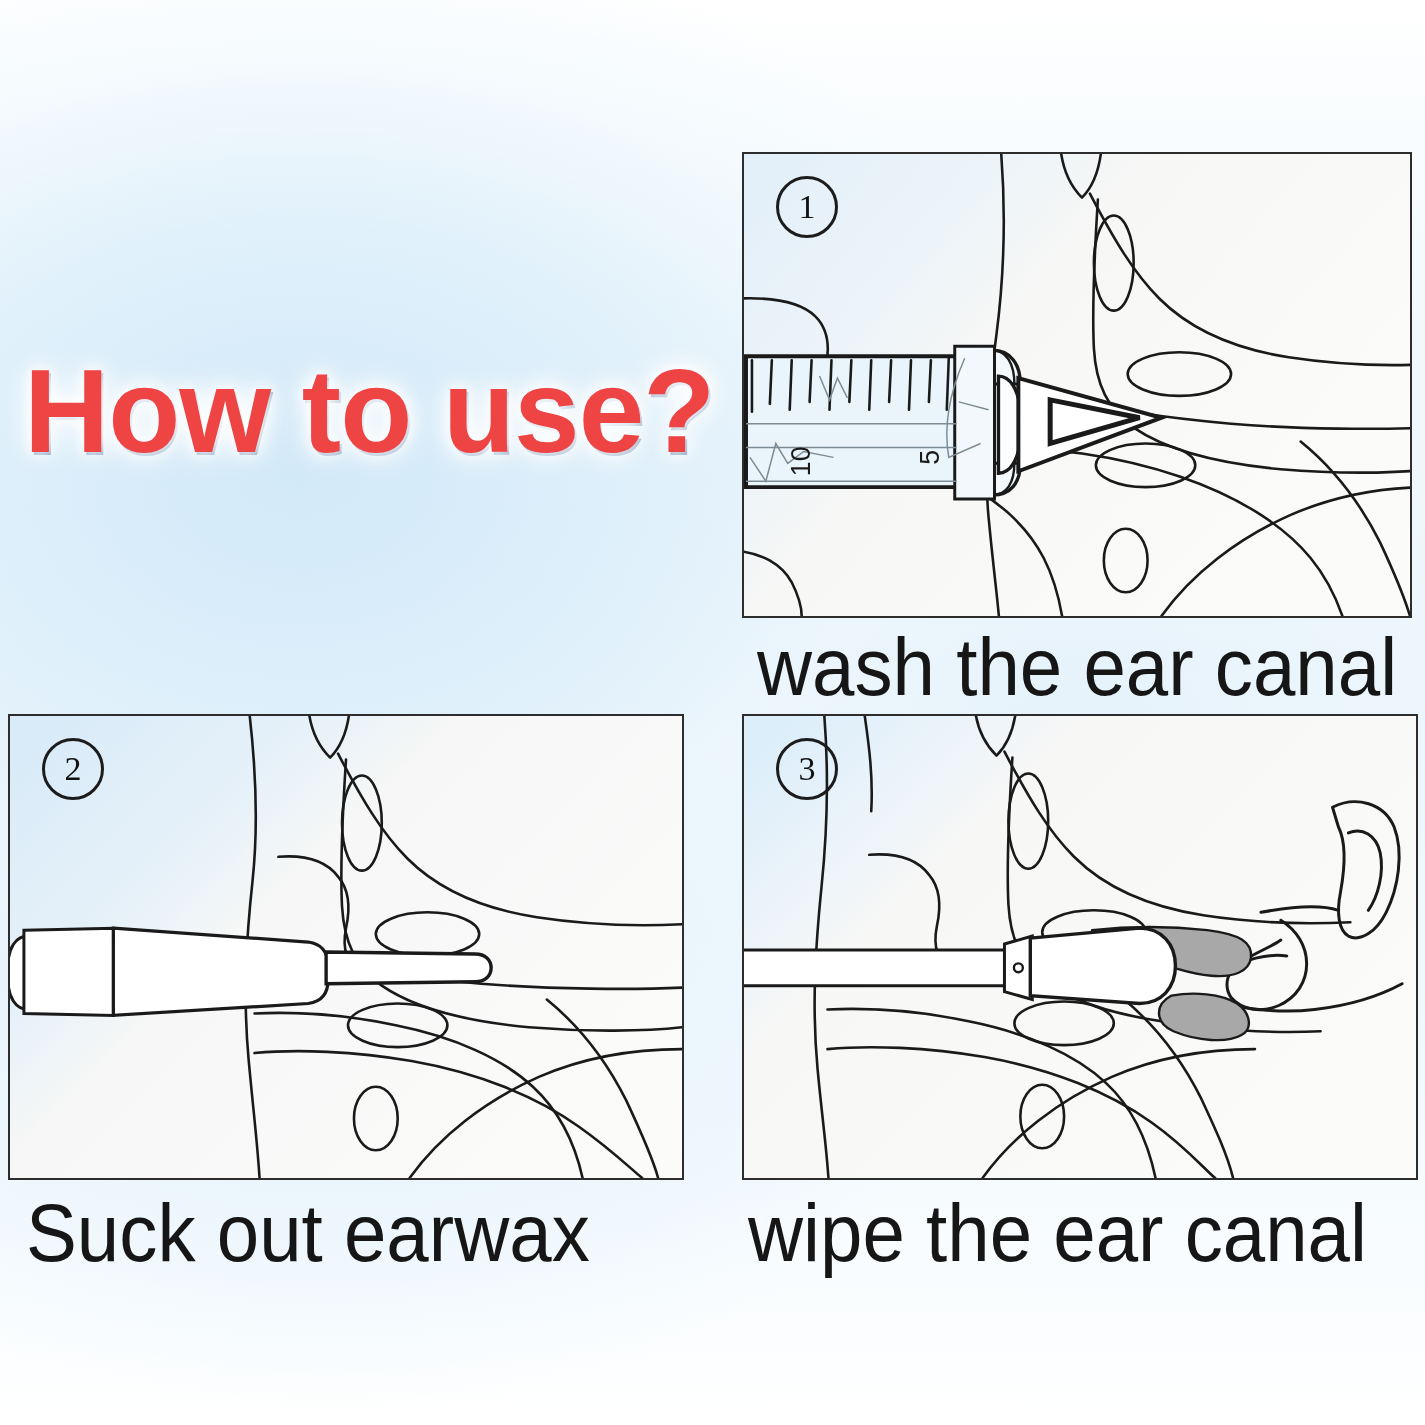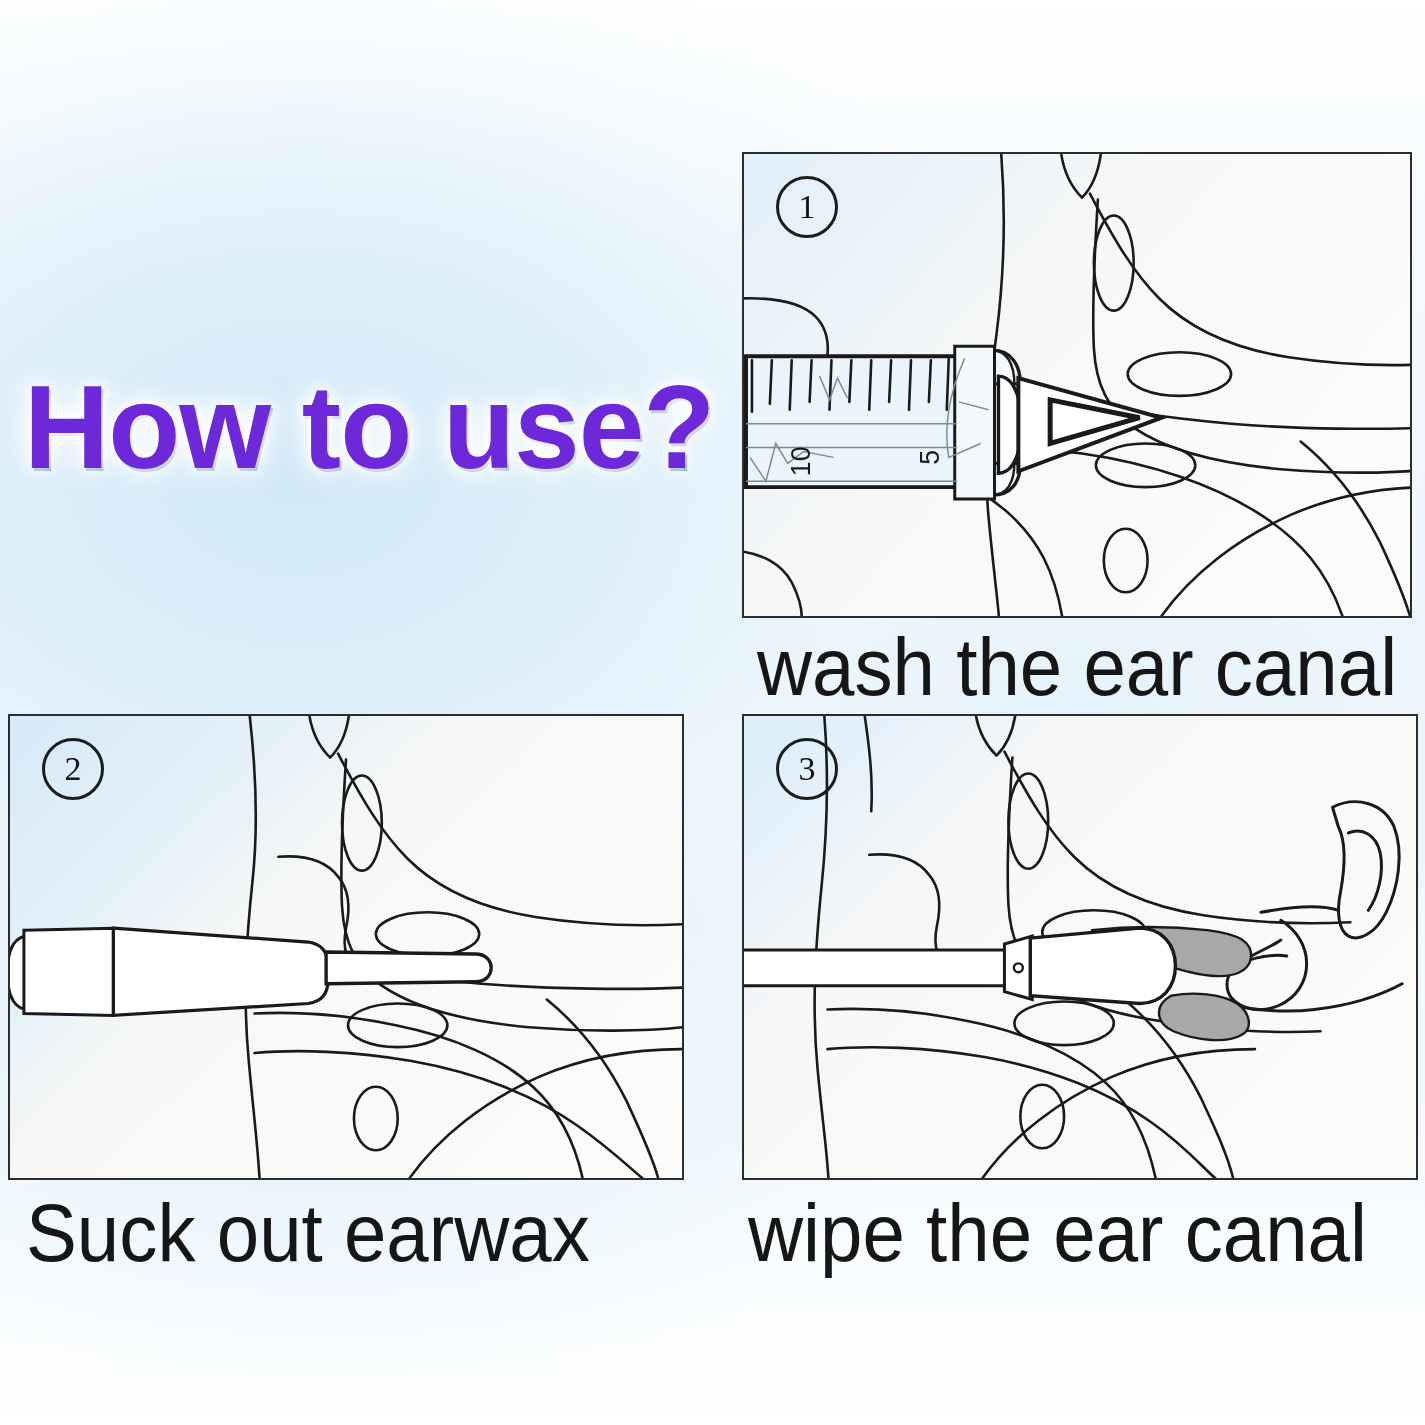--- a/index.html
+++ b/index.html
@@ -41,25 +41,25 @@
           rgba(244,250,254,0.3) 55%,
           rgba(255,255,255,0) 86%),
       linear-gradient(180deg, #ffffff 0%, #f4fafd 18%, #eaf4fb 46%, #f2f9fd 76%, #ffffff 100%);
     pointer-events: none;
   }
 
   
   .title {
     position: absolute;
     left: 24px;
-    top: 368px;
+    top: 352px;
     font-size: 118px;
     font-weight: 700;
     letter-spacing: -1px;
-    color: #6d28d9;
+    color: #ef4444;
     line-height: 1;
     white-space: nowrap;
     text-shadow:
        0 0 14px #ffffff,
        0 0 24px #ffffff,
        0 0 34px #ffffff,
        2px 3px 0 rgba(13,58,122,0.55);
   }
 
   

